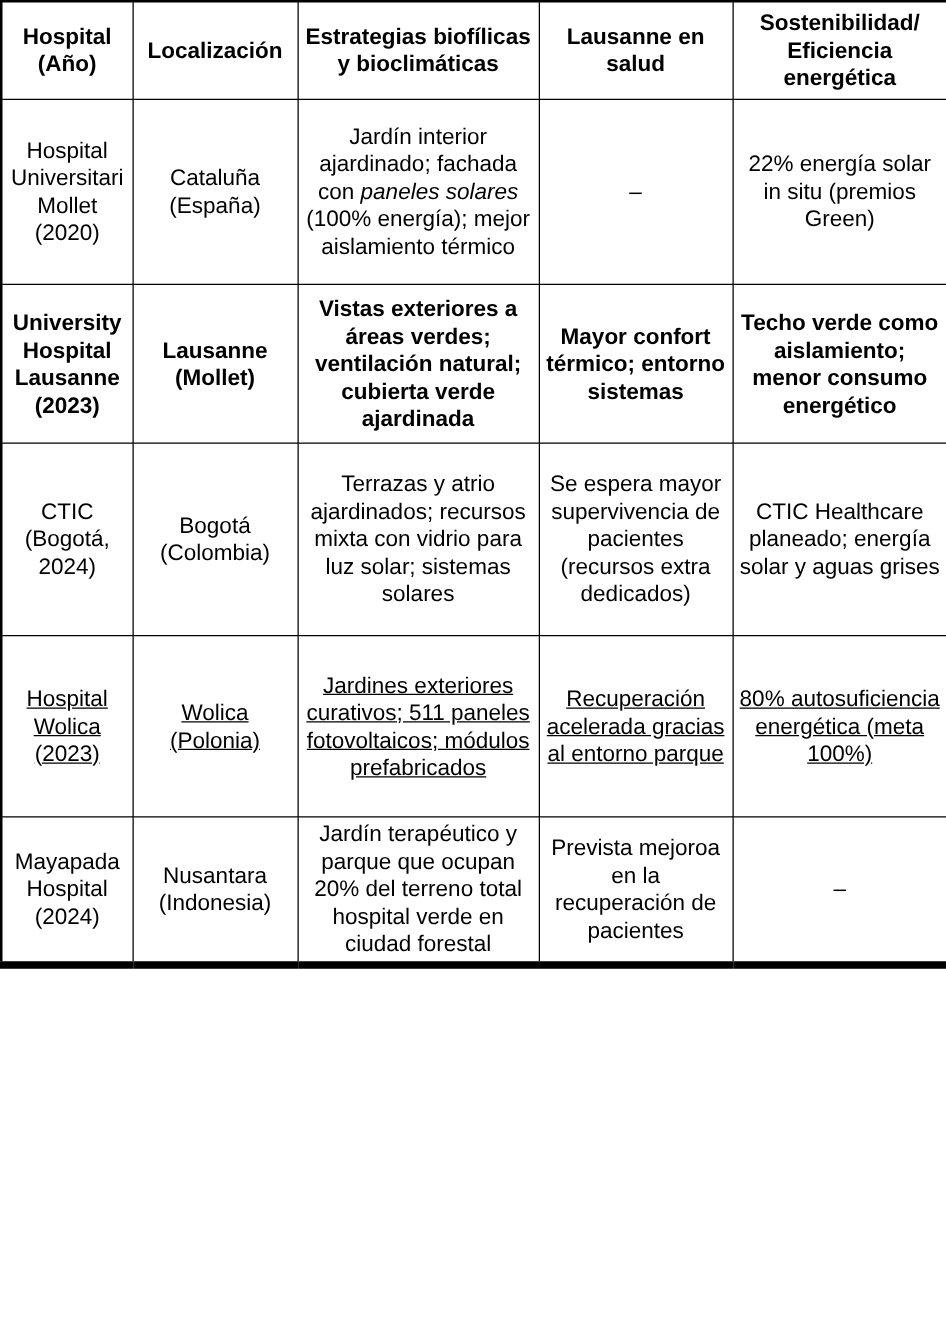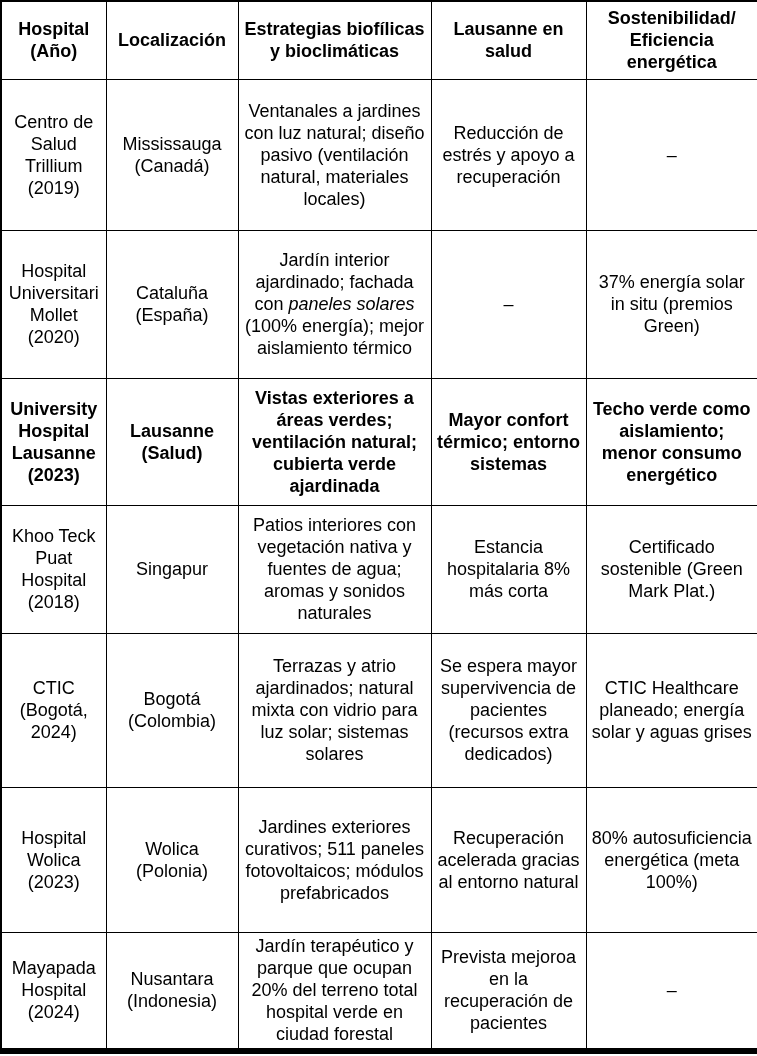--- a/index.html
+++ b/index.html
@@ -37,21 +37,21 @@
   }
   table.doc-table tbody tr:last-child td {
     border-bottom: 6px solid #000000;
   }
   tr.h-head { height: 78px; margin-top: 30px; }
   tr.h-r1 { height: 151px; }
   tr.h-r2 { height: 148px; }
   tr.h-r3 { height: 127px; font-weight: bold; }
   tr.h-r4 { height: 128px; }
   tr.h-r5 { height: 154px; }
-  tr.h-r6 { height: 145px; }
+  tr.h-r6 { height: 145px; text-decoration: underline; }
   tr.h-r7 { height: 119px; }
   em.it { }
 </style>
 </head>
 <body>
 
 <div class="page">
   <table class="doc-table">
     <colgroup>
       <col style="width:105px">
@@ -63,60 +63,46 @@
     <thead>
       <tr class="h-head">
         <th>Hospital (Año)</th>
         <th>Localización</th>
         <th>Estrategias biofílicas y bioclimáticas</th>
         <th>Lausanne en salud</th>
         <th>Sostenibilidad/ Eficiencia energética</th>
       </tr>
     </thead>
     <tbody>
-      <tr class="h-r1">
-        <td>Centro de Salud Trillium (2019)</td>
-        <td>Mississauga (Canadá)</td>
-        <td>Ventanales a jardines con luz natural; diseño pasivo (ventilación natural, materiales locales)</td>
-        <td>Reducción de estrés y apoyo a recuperación</td>
-        <td>–</td>
-      </tr>
       <tr class="h-r2">
         <td>Hospital Universitari Mollet (2020)</td>
         <td>Cataluña (España)</td>
         <td><span>Jardín interior ajardinado; fachada con </span><em class="it">paneles solares</em><span> (100% energía); mejor aislamiento térmico</span></td>
         <td>–</td>
-        <td>37% energía solar in situ (premios Green)</td>
+        <td>22% energía solar in situ (premios Green)</td>
       </tr>
       <tr class="h-r3">
         <td>University Hospital Lausanne (2023)</td>
-        <td>Lausanne (Salud)</td>
+        <td>Lausanne (Mollet)</td>
         <td>Vistas exteriores a áreas verdes; ventilación natural; cubierta verde ajardinada</td>
         <td>Mayor confort térmico; entorno sistemas</td>
         <td>Techo verde como aislamiento; menor consumo energético</td>
       </tr>
-      <tr class="h-r4">
-        <td>Khoo Teck Puat Hospital (2018)</td>
-        <td>Singapur</td>
-        <td>Patios interiores con vegetación nativa y fuentes de agua; aromas y sonidos naturales</td>
-        <td>Estancia hospitalaria 8% más corta</td>
-        <td>Certificado sostenible (Green Mark Plat.)</td>
-      </tr>
       <tr class="h-r5">
         <td>CTIC (Bogotá, 2024)</td>
         <td>Bogotá (Colombia)</td>
-        <td>Terrazas y atrio ajardinados; natural mixta con vidrio para luz solar; sistemas solares</td>
+        <td>Terrazas y atrio ajardinados; recursos mixta con vidrio para luz solar; sistemas solares</td>
         <td>Se espera mayor supervivencia de pacientes (recursos extra dedicados)</td>
         <td>CTIC Healthcare planeado; energía solar y aguas grises</td>
       </tr>
       <tr class="h-r6">
         <td>Hospital Wolica (2023)</td>
         <td>Wolica (Polonia)</td>
         <td>Jardines exteriores curativos; 511 paneles fotovoltaicos; módulos prefabricados</td>
-        <td>Recuperación acelerada gracias al entorno natural</td>
+        <td>Recuperación acelerada gracias al entorno parque</td>
         <td>80% autosuficiencia energética (meta 100%)</td>
       </tr>
       <tr class="h-r7">
         <td>Mayapada Hospital (2024)</td>
         <td>Nusantara (Indonesia)</td>
         <td>Jardín terapéutico y parque que ocupan 20% del terreno total hospital verde en ciudad forestal</td>
         <td>Prevista mejoroa en la recuperación de pacientes</td>
         <td>–</td>
       </tr>
     </tbody>

